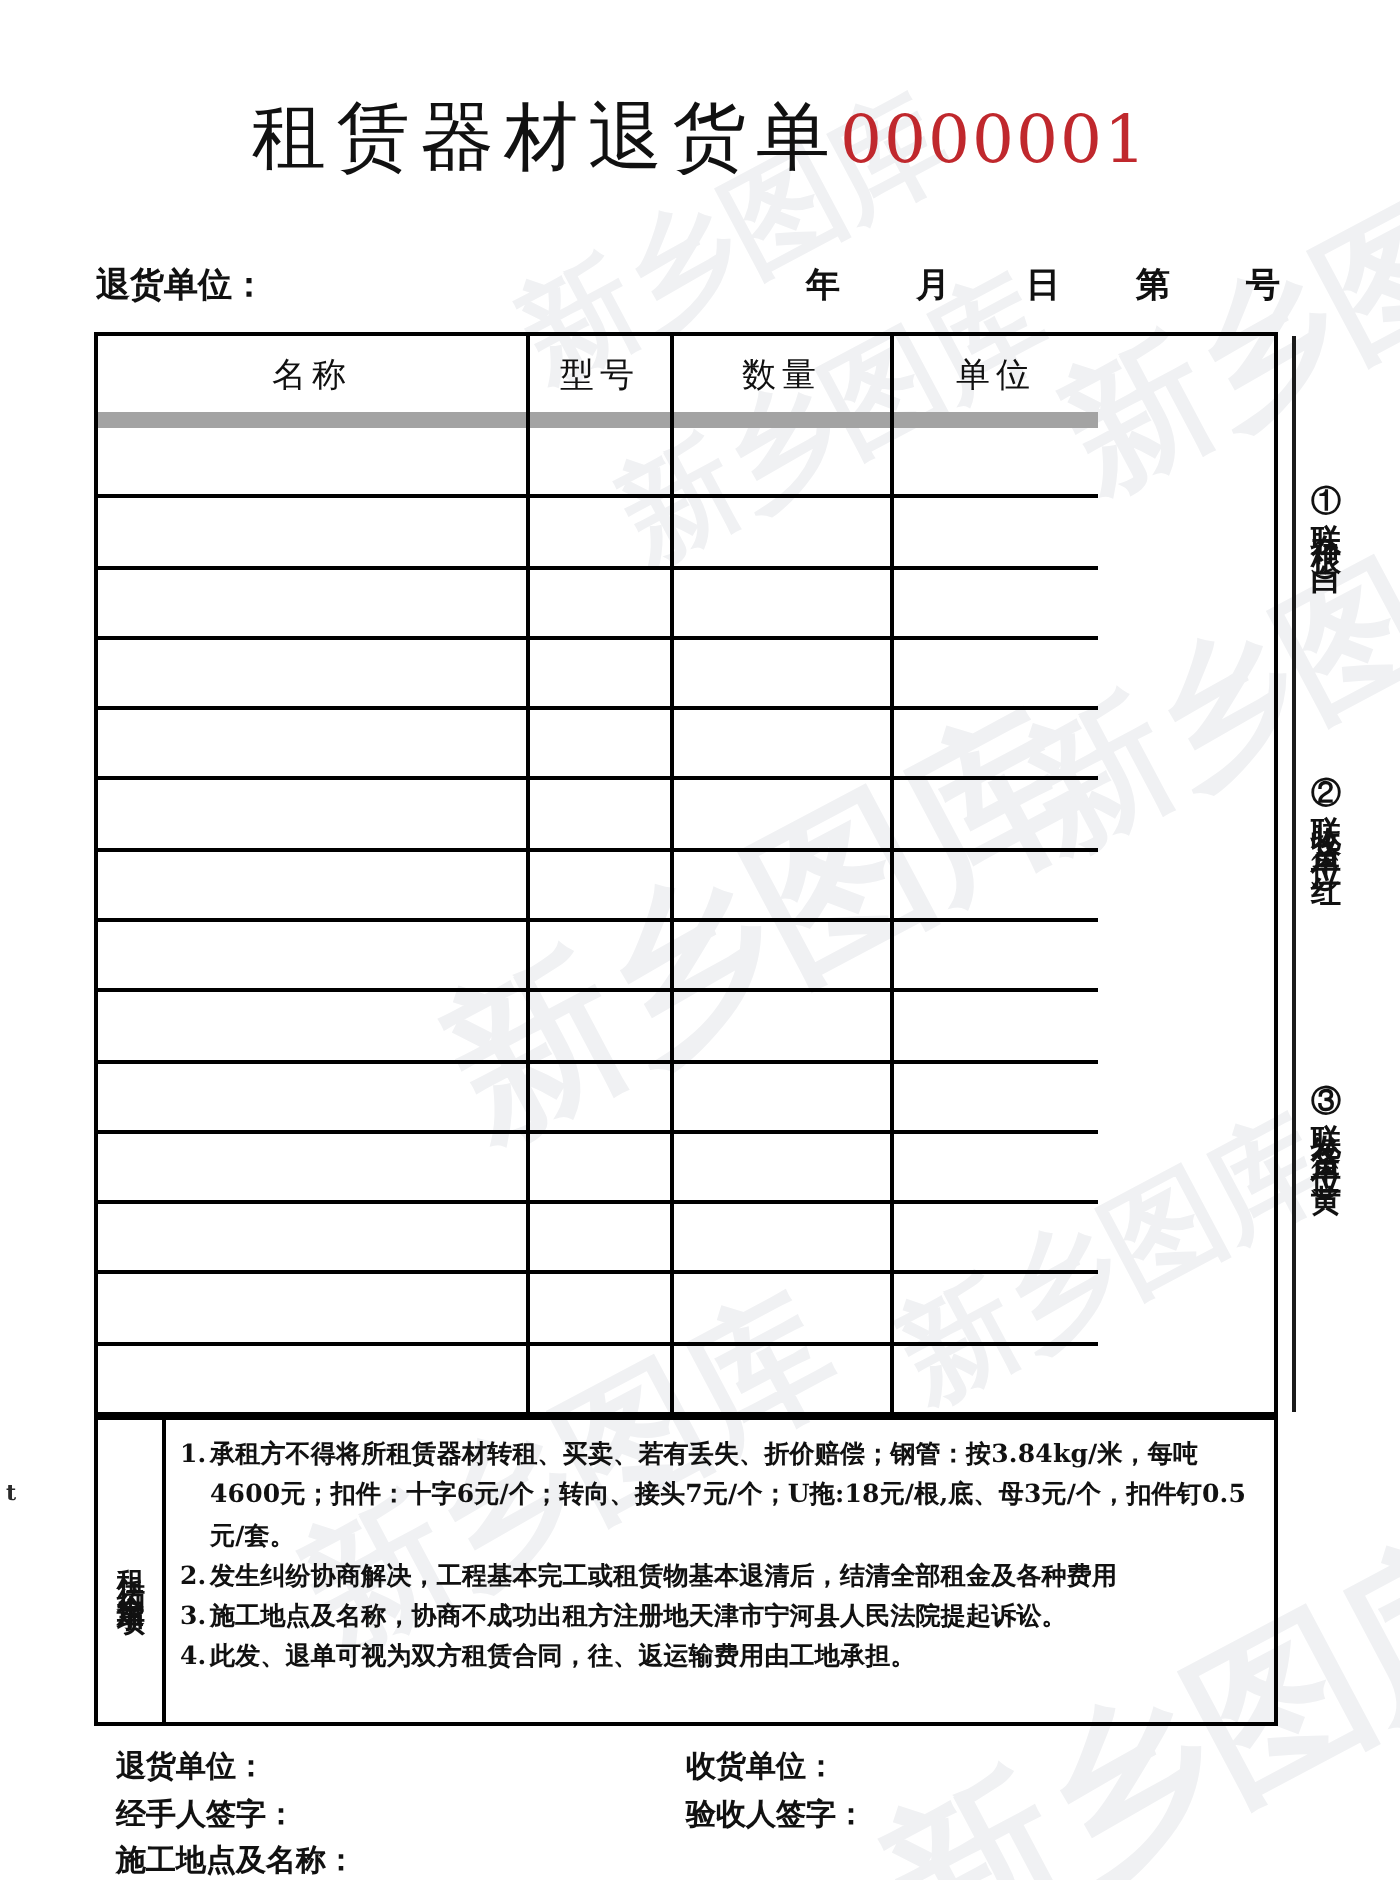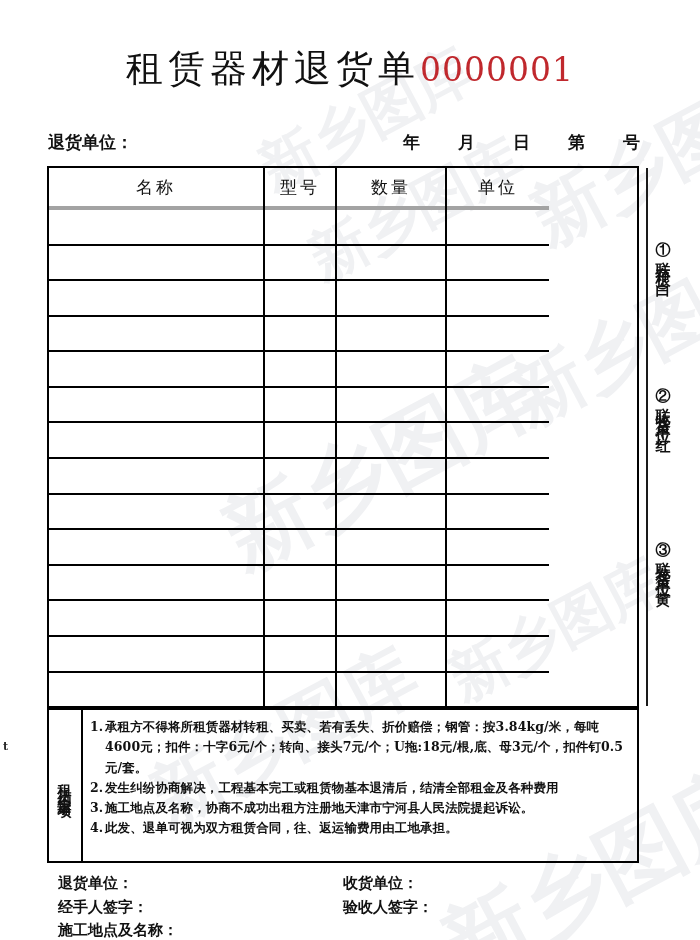--- a/index.html
+++ b/index.html
@@ -111,21 +111,21 @@
   .col:last-child { border-right: none; }
   .col-name   { width: 216px; }
   .col-model  { width: 72px; }
   .col-qty    { width: 110px; }
   .col-unit   { width: 102px; }
   .col-remark { flex: 1; }
 
   .cell-head {
     height: 38px;
     flex: 0 0 38px;
-    border-bottom: 4px solid #a3a3a3;
+    border-bottom: 8px solid #a3a3a3;
     display: flex;
     align-items: center;
     justify-content: center;
     font-size: 17px;
     font-weight: 500;
     letter-spacing: 3px;
   }
   .cell-body {
     flex: 1;
     display: flex;

